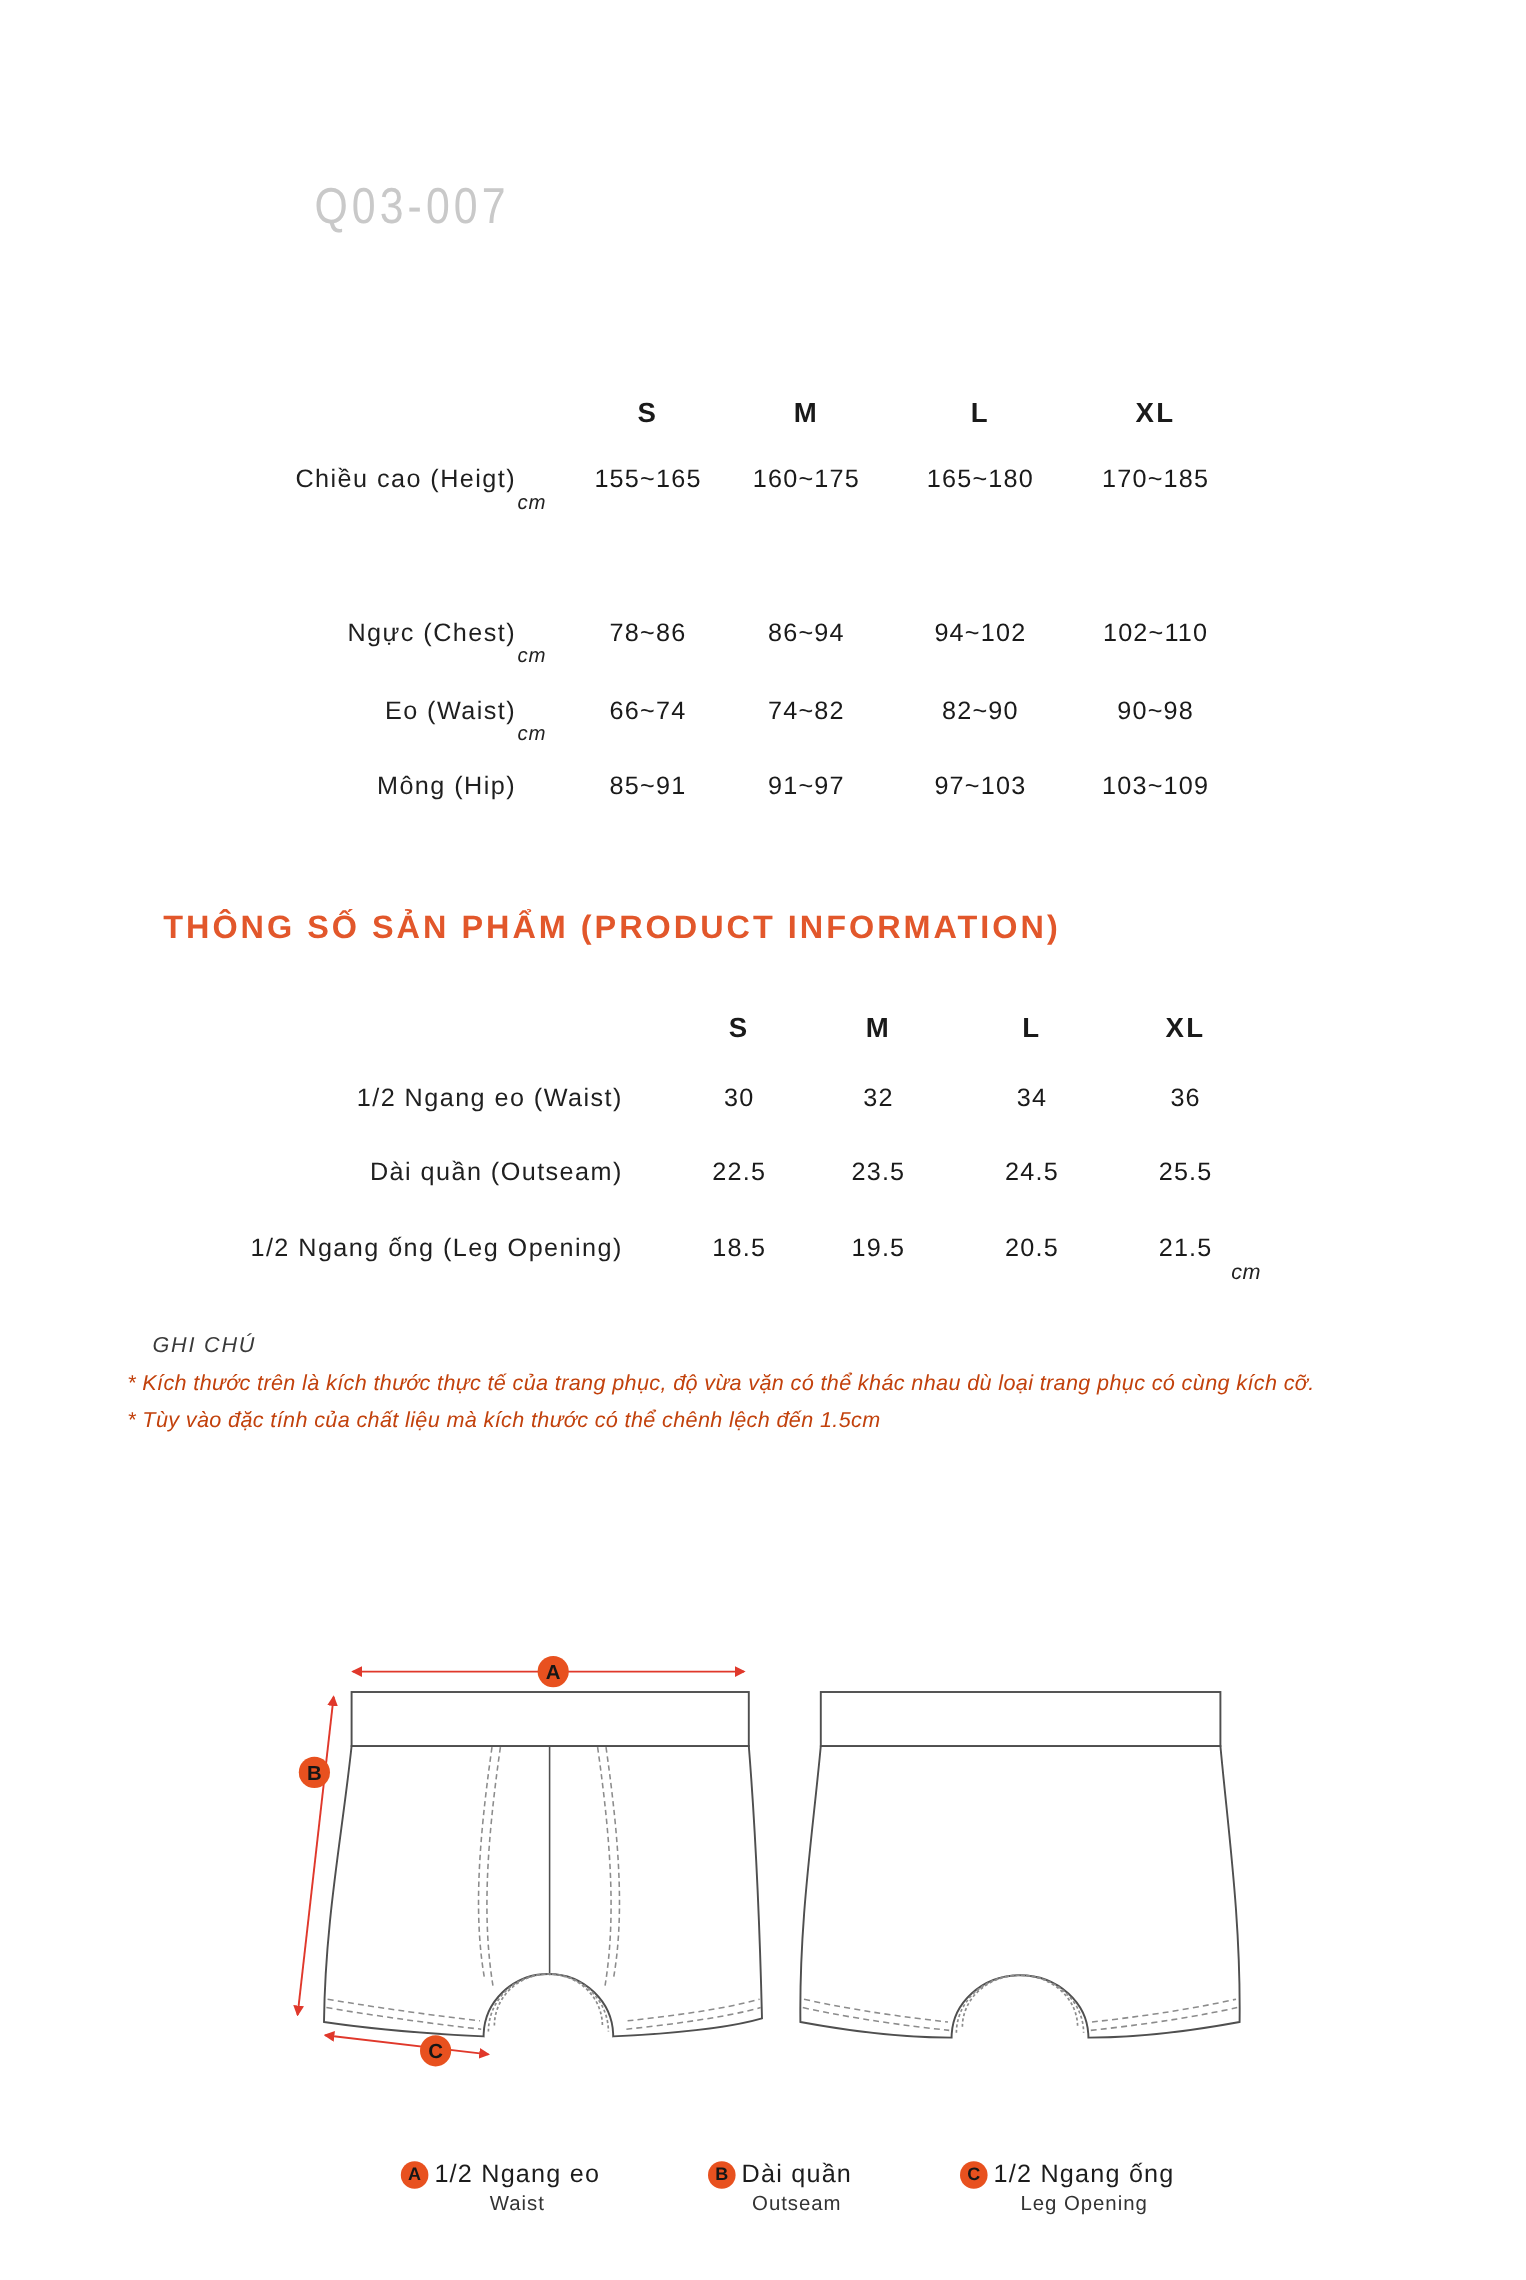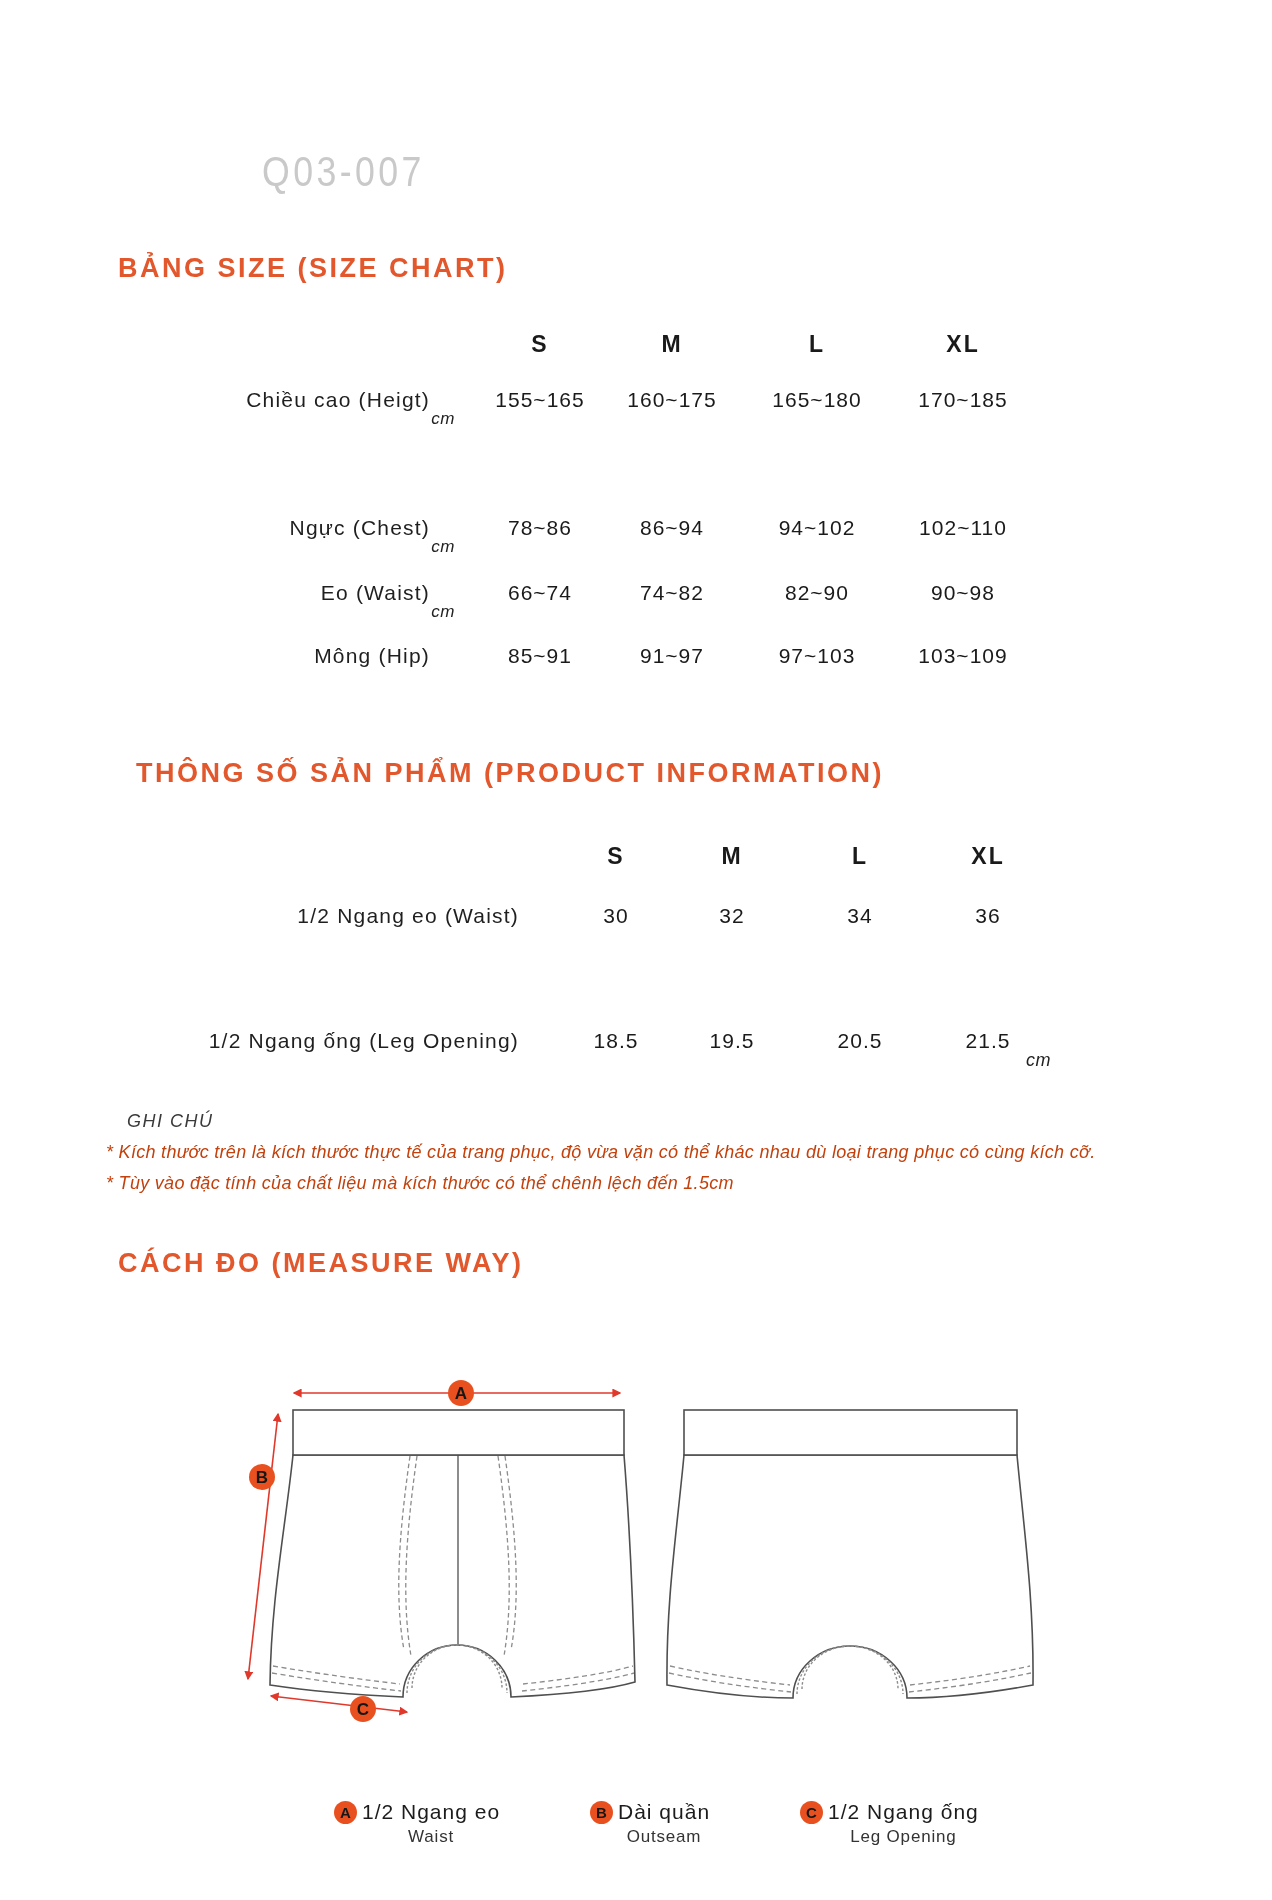--- a/index.html
+++ b/index.html
@@ -49,21 +49,20 @@
   .legend-sub{font-size:17px;letter-spacing:.8px;color:#333;text-align:center;margin-left:28px;margin-top:3px;}
   .li-a{left:334px;} .li-b{left:590px;} .li-c{left:800px;}
 </style>
 </head>
 <body>
 
 <div class="page">
 
   <div class="subtitle">Q03-007</div>
 
-  <div class="sec sec1">BẢNG SIZE (SIZE CHART)</div>
 
   <div class="trow thead" style="top:331px">
     <span class="c1-0">S</span>
     <span class="c1-1">M</span>
     <span class="c1-2">L</span>
     <span class="c1-3">XL</span>
   </div>
 
   <div class="trow" style="top:388px">
     <span class="tlabel">Chiều cao (Heigt)</span>
@@ -111,35 +110,41 @@
   </div>
 
   <div class="trow" style="top:904px">
     <span class="tlabel2">1/2 Ngang eo (Waist)</span>
     <span class="tval c2-0">30</span>
     <span class="tval c2-1">32</span>
     <span class="tval c2-2">34</span>
     <span class="tval c2-3">36</span>
   </div>
 
+  <div class="trow" style="top:965px">
+    <span class="tlabel2">Dài quần (Outseam)</span>
+    <span class="tval c2-0">22.5</span>
+    <span class="tval c2-1">23.5</span>
+    <span class="tval c2-2">24.5</span>
+    <span class="tval c2-3">25.5</span>
+  </div>
 
   <div class="trow" style="top:1029px">
     <span class="tlabel2">1/2 Ngang ống (Leg Opening)</span>
     <span class="tval c2-0">18.5</span>
     <span class="tval c2-1">19.5</span>
     <span class="tval c2-2">20.5</span>
     <span class="tval c2-3">21.5</span>
   </div>
   <div class="cm-note">cm</div>
 
   <div class="note-head">GHI CHÚ</div>
   <div class="note-line note-1">* Kích thước trên là kích thước thực tế của trang phục, độ vừa vặn có thể khác nhau dù loại trang phục có cùng kích cỡ.</div>
   <div class="note-line note-2">* Tùy vào đặc tính của chất liệu mà kích thước có thể chênh lệch đến 1.5cm</div>
 
-  <div class="sec sec3">CÁCH ĐO (MEASURE WAY)</div>
 
   <svg class="diagram" width="1272" height="390" viewBox="0 1370 1272 390">
     <defs>
       <marker id="ah" viewBox="0 0 10 10" refX="8.5" refY="5" markerWidth="9" markerHeight="9" orient="auto-start-reverse" markerUnits="userSpaceOnUse">
         <path d="M0,0 L10,5 L0,10 Z" fill="#e0382b"></path>
       </marker>
     </defs>
 
     <g fill="none" stroke="#4f4f4f" stroke-width="1.6">
       <path d="M293,1455 C285,1530 271,1600 270,1685 C310,1691 360,1695 403,1697

